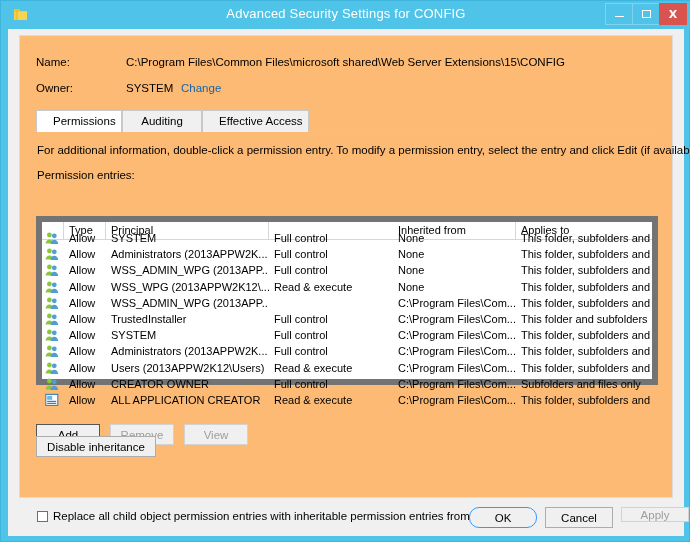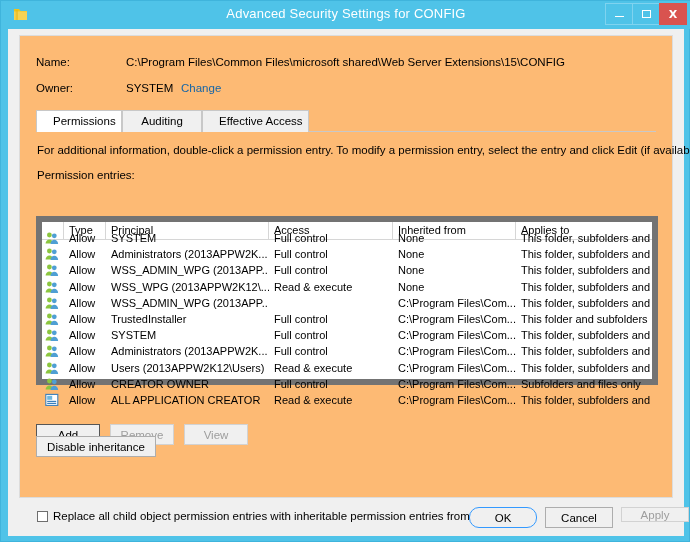--- a/index.html
+++ b/index.html
@@ -333,21 +333,20 @@
       <div class="tabline-cover" style="left:17px; width:84px;"></div>
 
       <div class="info-text">For additional information, double-click a permission entry. To modify a permission entry, select the entry and click Edit (if available).</div>
       <div class="entries-label">Permission entries:</div>
 
       <div class="grid">
         <div class="grid-head">
           <div class="hcell" style="left:0px; width:22px;"></div>
           <div class="hcell" style="left:22px; width:42px;">Type</div>
           <div class="hcell" style="left:64px; width:163px;">Principal</div>
-          <div class="hcell" style="left:227px; width:124px;">Access</div>
           <div class="hcell" style="left:351px; width:123px;">Inherited from</div>
           <div class="hcell last" style="left:474px; width:146px;">Applies to</div>
         </div>
         <div class="grid-body" id="grid-body">
             <div class="row">
               <span class="icon-cell"><svg width="14" height="14" viewBox="0 0 14 14">
                   <circle cx="4.4" cy="4" r="2.4" fill="#8cc63f"></circle>
                   <path d="M0.6 12.6 c0-2.6 1.7-4.2 3.8-4.2 s3.8 1.6 3.8 4.2 Z" fill="#8cc63f"></path>
                   <circle cx="9.3" cy="4.8" r="2.4" fill="#4f9fd4"></circle>
                   <path d="M5.5 13 c0-2.6 1.7-4.2 3.8-4.2 s3.8 1.6 3.8 4.2 Z" fill="#4f9fd4"></path>

